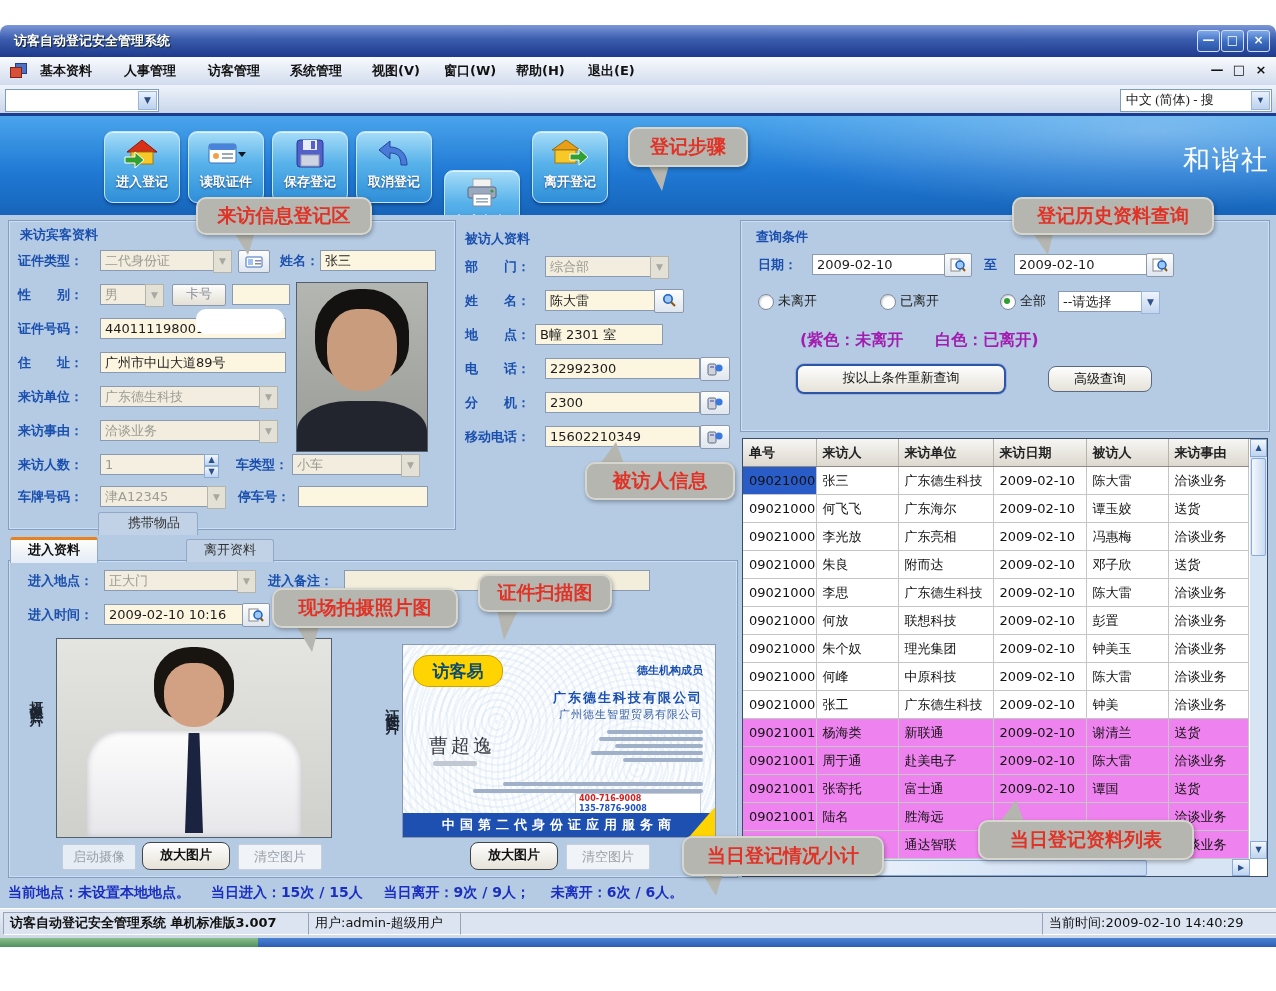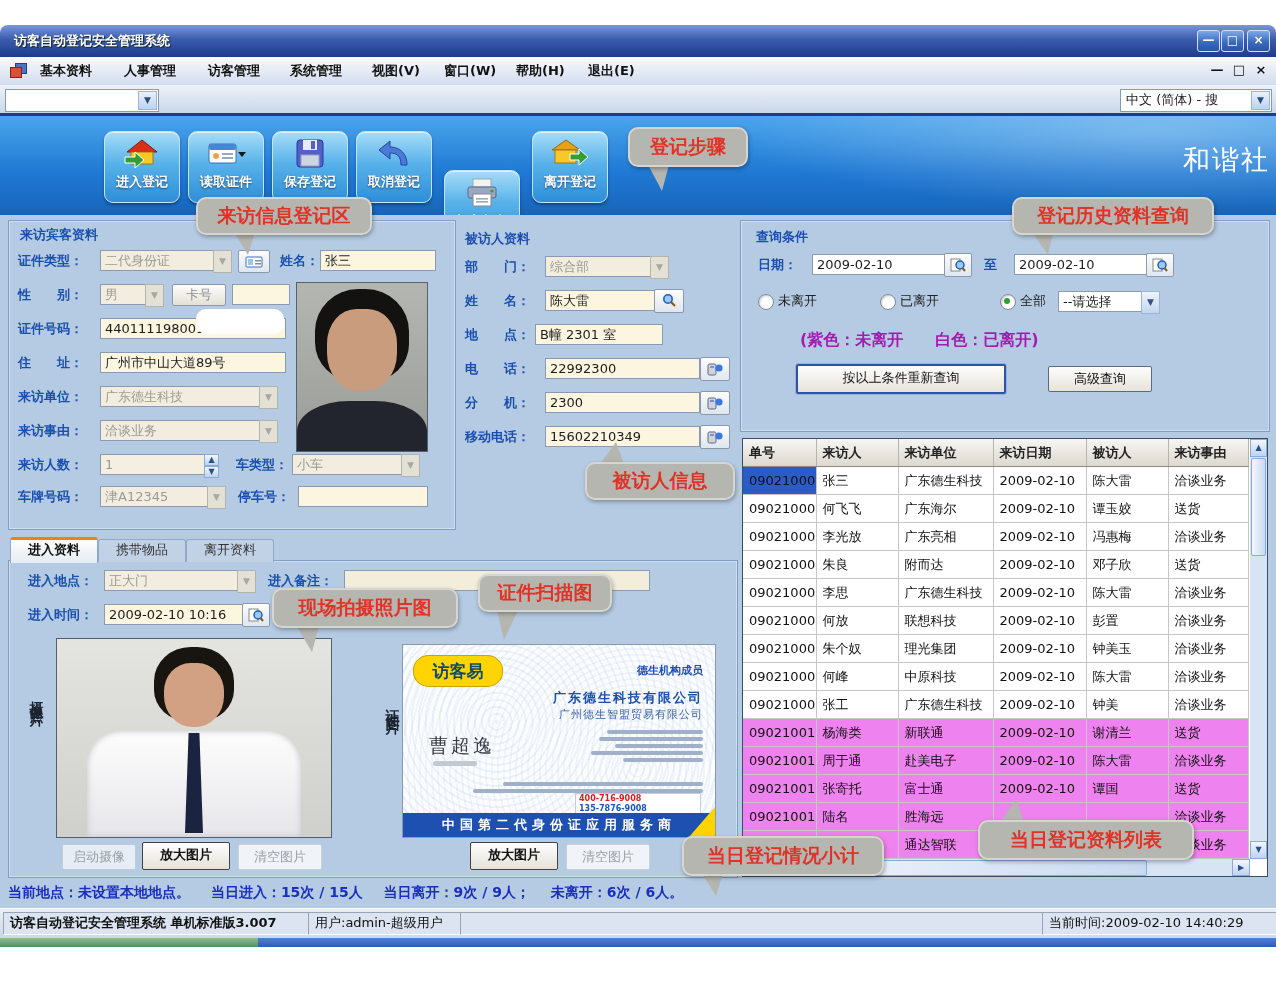--- a/index.html
+++ b/index.html
@@ -51,21 +51,21 @@
   .cmb-arrow.dim{background:#e3e0d6;color:#a8a8a0;border-color:#b4b4aa;}
   .sbtn{background:linear-gradient(#fdfdfb,#e4e0d6);border:1px solid #8c98ac;border-radius:2px;font-size:13px;color:#444;
     text-align:center;cursor:pointer;}
   .icbtn{background:linear-gradient(#fdfdfb,#dfe6ef);border:1px solid #8c98ac;border-radius:2px;cursor:pointer;
     display:flex;align-items:center;justify-content:center;}
   
   .radio{width:14px;height:14px;border-radius:50%;background:#fff;border:1px solid #808a98;box-shadow:inset 1px 1px 2px #c8ccd4;}
   .radio.checked::after{content:"";position:absolute;left:3px;top:3px;width:6px;height:6px;border-radius:50%;background:#2e9e2e;}
   .radio-lbl{font-size:13px;color:#222;line-height:16px;}
   .note-blue{color:#a21caf;font-size:16px;font-weight:700;}
-  .btn3d{background:linear-gradient(#fefefe,#e6e2d8);border:1px solid #5a6a84;border-radius:2px;font-size:13px;color:#111;
+  .btn3d{background:linear-gradient(#fefefe,#e6e2d8);border:1px solid #5a6a84;border-radius:8px;font-size:13px;color:#111;
     text-align:center;cursor:pointer;}
   .btn-default{border:2px solid #2c55a8;box-shadow:0 0 0 1px #9ab0d8;}
   
   .grid-wrap{left:742px;top:438px;width:524px;height:437px;background:#fff;border:1px solid #3c4c66;}
   table.grid{border-collapse:collapse;table-layout:fixed;width:505px;font-size:13px;}
   table.grid th{height:27px;background:linear-gradient(#f7f6f3,#ddd8cf);border-right:1px solid #b8b4ac;border-bottom:1px solid #8e8a82;
     font-weight:600;color:#222;text-align:left;padding:0 6px;white-space:nowrap;overflow:hidden;}
   table.grid td{height:27px;border-right:1px solid #c6c6c6;border-bottom:1px solid #c6c6c6;padding:0 6px;color:#111;
     white-space:nowrap;overflow:hidden;}
   tr.row-left{background:#ffffff;}
@@ -129,21 +129,21 @@
   <div class="abs menu-item" style="left:586px;">退出(E)</div>
   <div class="abs mdi-ctl" style="right:50px;">—</div>
   <div class="abs mdi-ctl" style="right:28px;">□</div>
   <div class="abs mdi-ctl" style="right:6px;">×</div>
 
   <div class="abs toolrow"></div>
   <div class="abs combo" style="left:5px;top:89px;width:152px;">
     <span class="val"></span>
     <span class="arrow">▼</span>
   </div>
-  <div class="abs combo" style="left:1120px;top:89px;width:150px;">
+  <div class="abs combo" style="left:1120px;top:89px;width:150px;font-family:Liberation Serif, serif;">
     <span class="val">中文 (简体) - 搜</span>
     <span class="arrow">▼</span>
   </div>
 
   <div class="abs band">
     <div class="band-swoosh"></div>
     <div class="abs brand">和谐社</div>
   </div>
 
   <div class="abs tool-btn" style="left:104px;top:131px;">
@@ -227,21 +227,21 @@
         <rect x="10" y="4" width="6" height="1.5" fill="#88a"></rect>
         <rect x="10" y="7" width="6" height="1.5" fill="#88a"></rect>
       </svg>
   </div>
   <div class="abs lbl" style="left:280px;top:250px;">姓名：</div>
   <div class="abs inp" style="left:320px;top:250px;width:106px;">张三</div>
 
   <div class="abs lbl" style="left:18px;top:284px;">性　　别：</div>
   <div class="abs cmb dim" style="left:100px;top:284px;width:40px;">男</div>
   <div class="abs cmb-arrow dim" style="left:145px;top:284px;">▼</div>
-  <div class="abs sbtn" style="left:172px;top:284px;width:52px;height:20px;line-height:20px;color:#8a8f98;">卡号</div>
+  <div class="abs sbtn" style="left:172px;top:284px;width:52px;height:20px;line-height:20px;color:#8a8f98;font-family:Liberation Mono, monospace;">卡号</div>
   <div class="abs inp" style="left:232px;top:284px;width:48px;"></div>
 
   <div class="abs lbl" style="left:18px;top:318px;">证件号码：</div>
   <div class="abs inp" style="left:100px;top:318px;width:176px;">4401111980010</div>
   <div class="abs" style="left:196px;top:309px;width:88px;height:25px;background:#fff;border-radius:10px;"></div>
 
   <div class="abs lbl" style="left:18px;top:352px;">住　　址：</div>
   <div class="abs inp" style="left:100px;top:352px;width:176px;">广州市中山大道89号</div>
 
   <div class="abs lbl" style="left:18px;top:386px;">来访单位：</div>
@@ -502,21 +502,21 @@
 
     <div class="abs sb-track" style="left:0;top:420px;width:507px;height:17px;">
       <div class="sb-btn abs" style="left:0;top:0;width:16px;height:15px;line-height:15px;">◀</div>
       <div class="sb-thumb abs" style="left:17px;top:1px;width:385px;height:14px;"></div>
       <div class="sb-btn abs" style="right:0;top:0;width:16px;height:15px;line-height:15px;">▶</div>
     </div>
   </div>
 
   <div class="abs groupbox entry-border"></div>
   <div class="abs tab active" style="left:10px;top:537px;width:86px;">进入资料</div>
-  <div class="abs tab" style="left:98px;top:539px;width:86px;">携带物品</div>
+  <div class="abs tab" style="left:98px;top:512px;width:86px;padding-left:12px;">携带物品</div>
   <div class="abs tab" style="left:186px;top:539px;width:86px;">离开资料</div>
 
   <div class="abs lbl" style="left:28px;top:570px;">进入地点：</div>
   <div class="abs cmb dim" style="left:104px;top:570px;width:128px;">正大门</div>
   <div class="abs cmb-arrow dim" style="left:237px;top:570px;">▼</div>
   <div class="abs lbl" style="left:268px;top:570px;">进入备注：</div>
   <div class="abs inp" style="left:344px;top:570px;width:296px;background:#f2eedb;"></div>
 
   <div class="abs lbl" style="left:28px;top:604px;">进入时间：</div>
   <div class="abs inp" style="left:104px;top:604px;width:132px;">2009-02-10 10:16</div>

